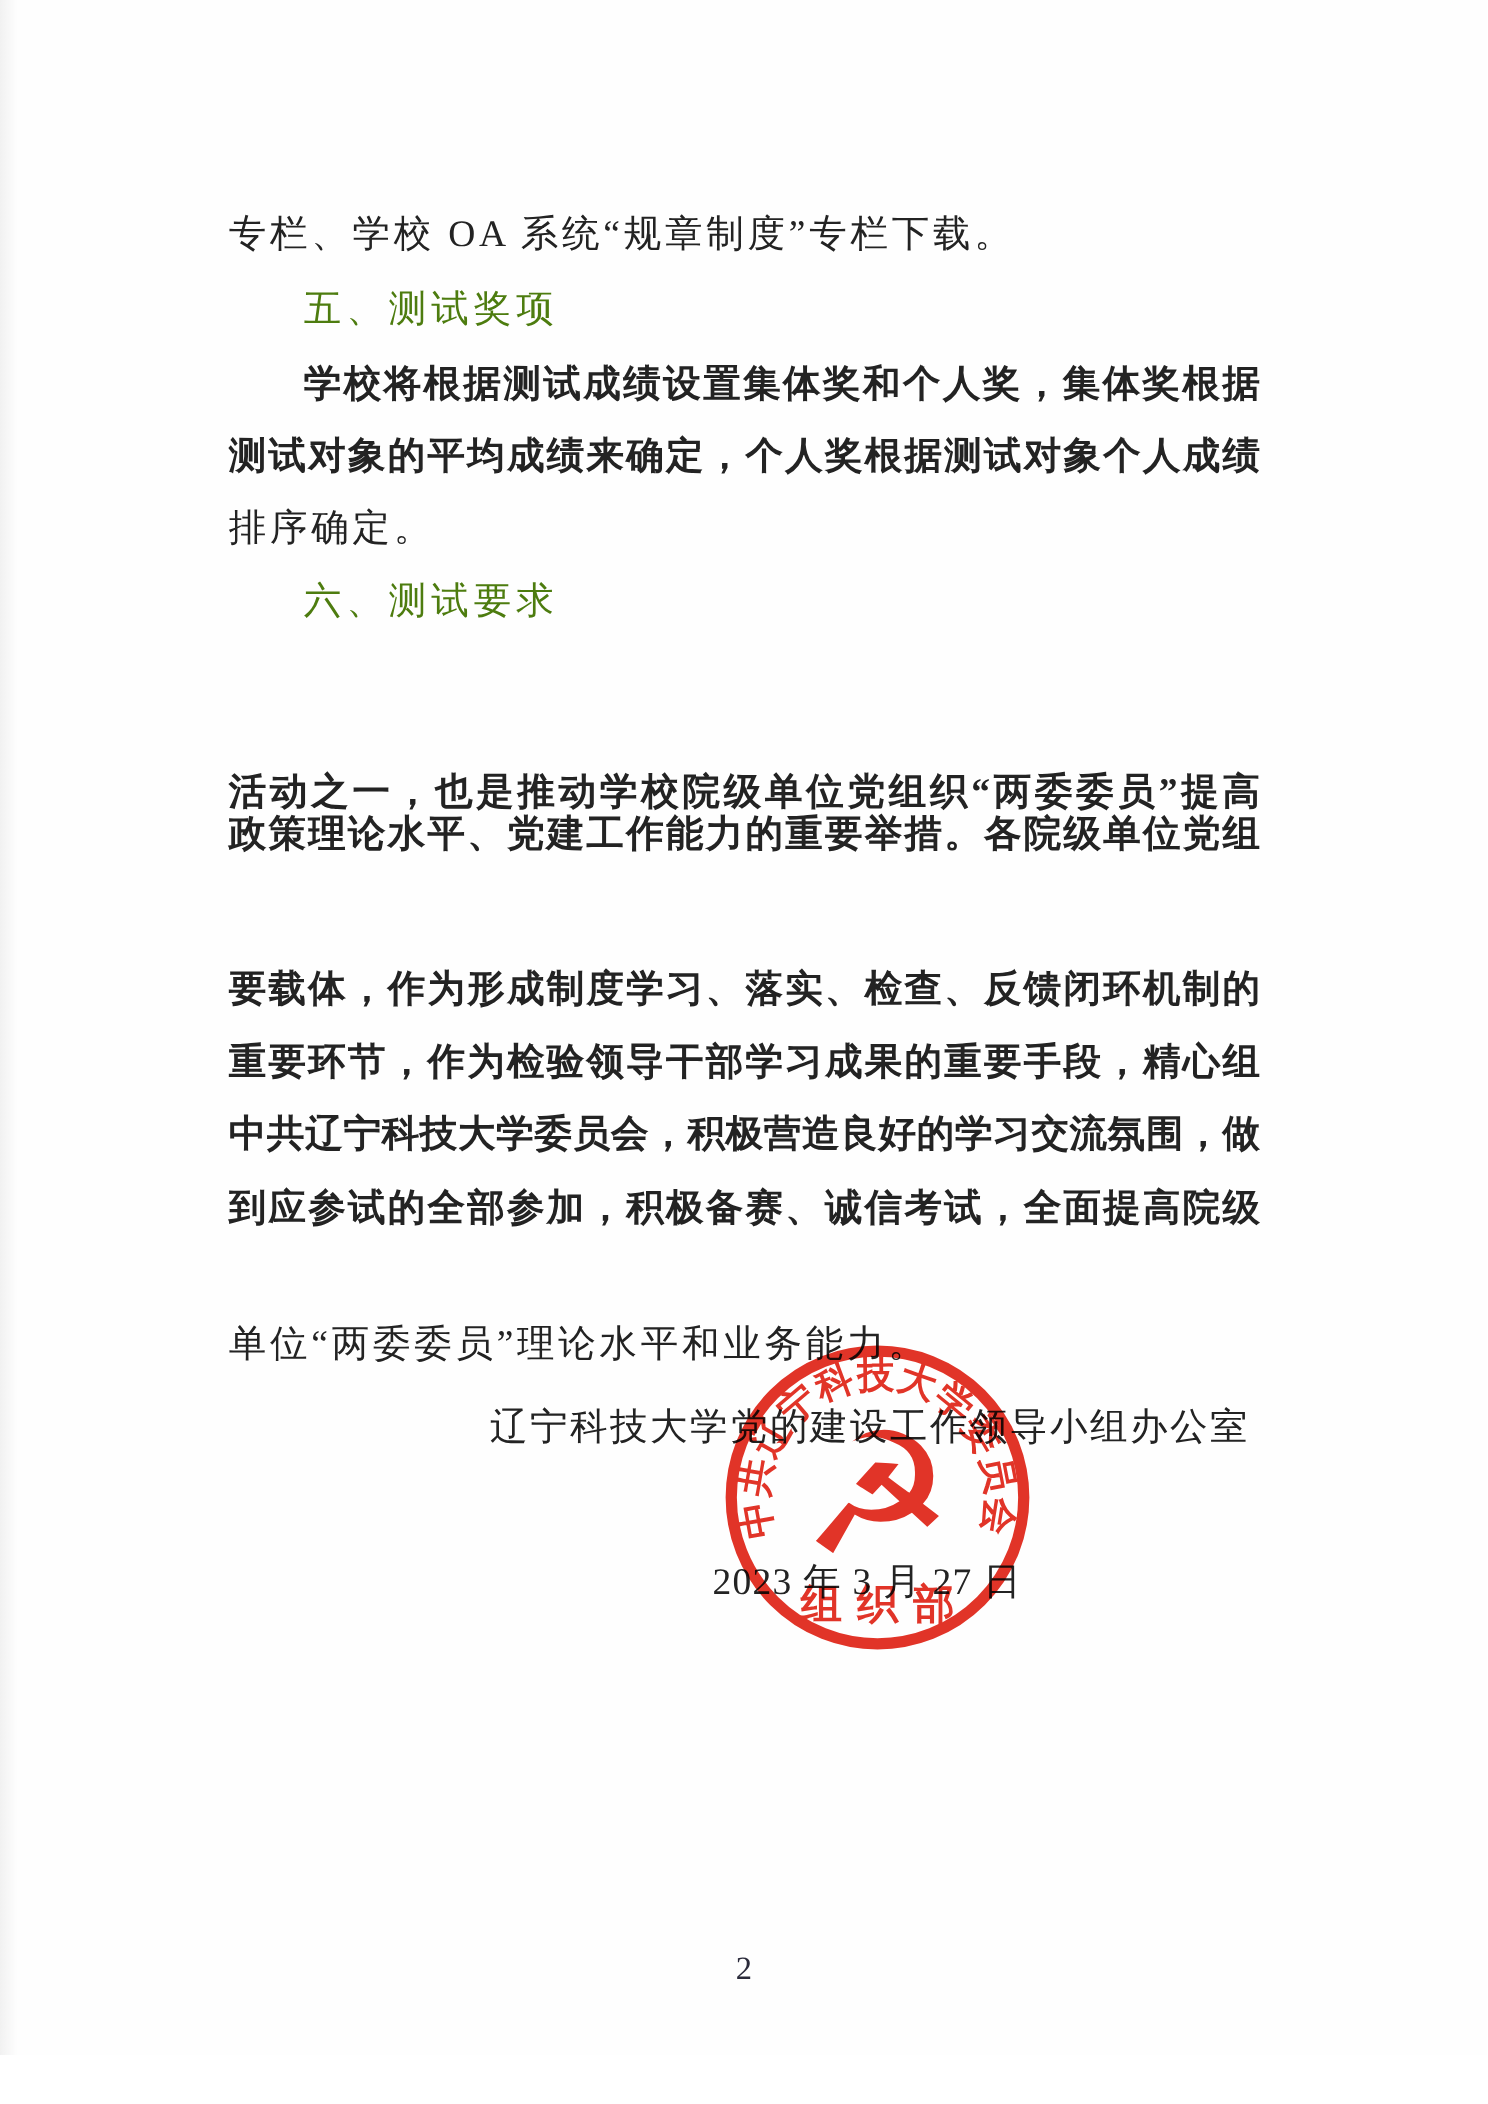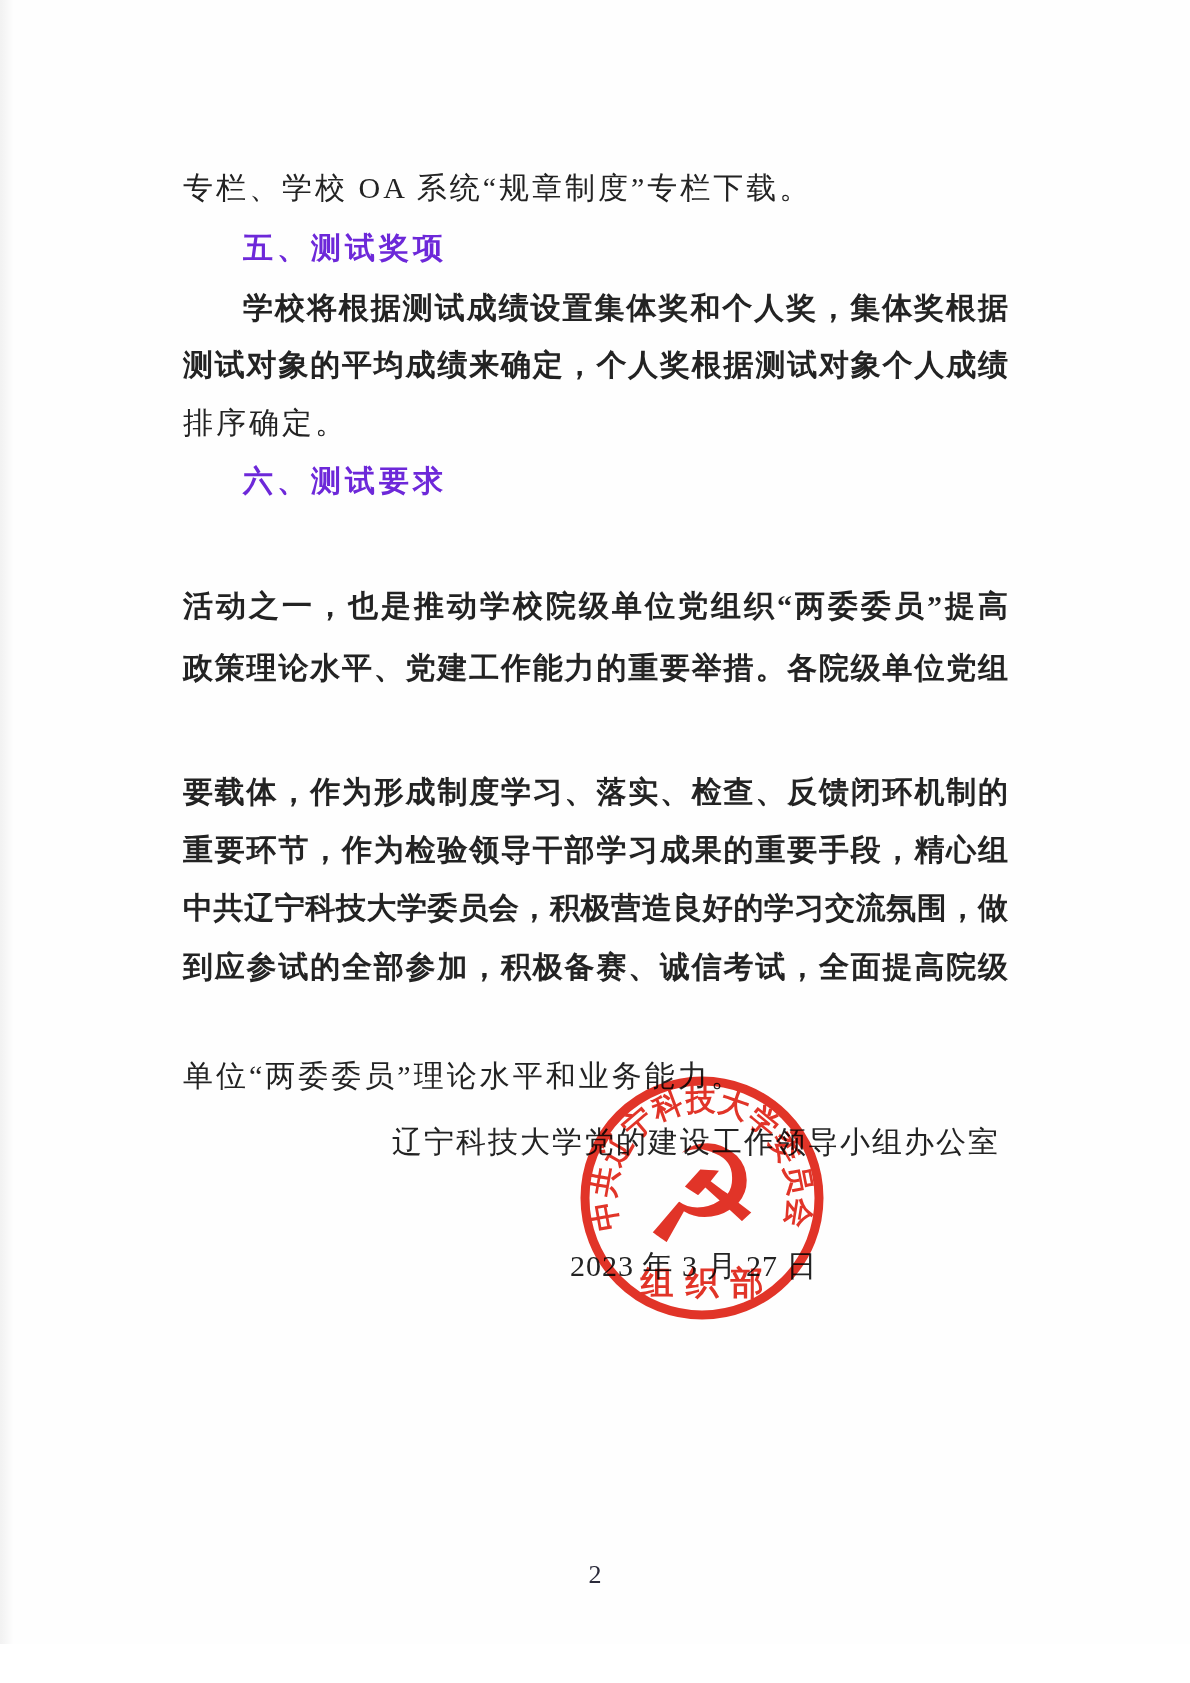--- a/index.html
+++ b/index.html
@@ -26,23 +26,23 @@
   .justify{
     white-space:normal;
     letter-spacing:0;
     text-align:justify;
     text-align-last:justify;
     font-weight:bold;
   }
   .indent{text-indent:60px;}
   .heading{
     font-family:"Liberation Sans","DejaVu Sans",sans-serif;
-    font-weight:bold;
+    font-weight:normal;
     letter-spacing:4px;
-    color:#6d28d9;
+    color:#4d7c0f;
   }
   .sig{
     position:absolute;
     font-size:30px;line-height:40px;
     color:#232323;
     letter-spacing:2px;
     white-space:nowrap;
   }
   .sig-office{left:183px;top:1122px;width:817px;text-align:right;}
   .sig-dept{left:598px;top:1188px;}
@@ -64,21 +64,21 @@
 <body>
 
 <div class="page">
 
   <div class="line" style="top:168px">专栏、学校 OA 系统“规章制度”专栏下载。</div>
   <div class="line heading indent" style="top:228px">五、测试奖项</div>
   <div class="line justify indent" style="top:288px">学校将根据测试成绩设置集体奖和个人奖，集体奖根据</div>
   <div class="line justify" style="top:345px">测试对象的平均成绩来确定，个人奖根据测试对象个人成绩</div>
   <div class="line" style="top:403px">排序确定。</div>
   <div class="line heading indent" style="top:461px">六、测试要求</div>
-  <div class="line justify" style="top:586px">活动之一，也是推动学校院级单位党组织“两委委员”提高</div>
+  <div class="line justify" style="top:614px">活动之一，也是推动学校院级单位党组织“两委委员”提高</div>
   <div class="line justify" style="top:648px">政策理论水平、党建工作能力的重要举措。各院级单位党组</div>
   <div class="line justify" style="top:772px">要载体，作为形成制度学习、落实、检查、反馈闭环机制的</div>
   <div class="line justify" style="top:830px">重要环节，作为检验领导干部学习成果的重要手段，精心组</div>
   <div class="line justify" style="top:888px">中共辽宁科技大学委员会，积极营造良好的学习交流氛围，做</div>
   <div class="line justify" style="top:947px">到应参试的全部参加，积极备赛、诚信考试，全面提高院级</div>
   <div class="line" style="top:1056px">单位“两委委员”理论水平和业务能力。</div>
 
   <div class="sig sig-office">辽宁科技大学党的建设工作领导小组办公室</div>
   <div class="sig sig-date">2023 年 3 月 27 日</div>
 

